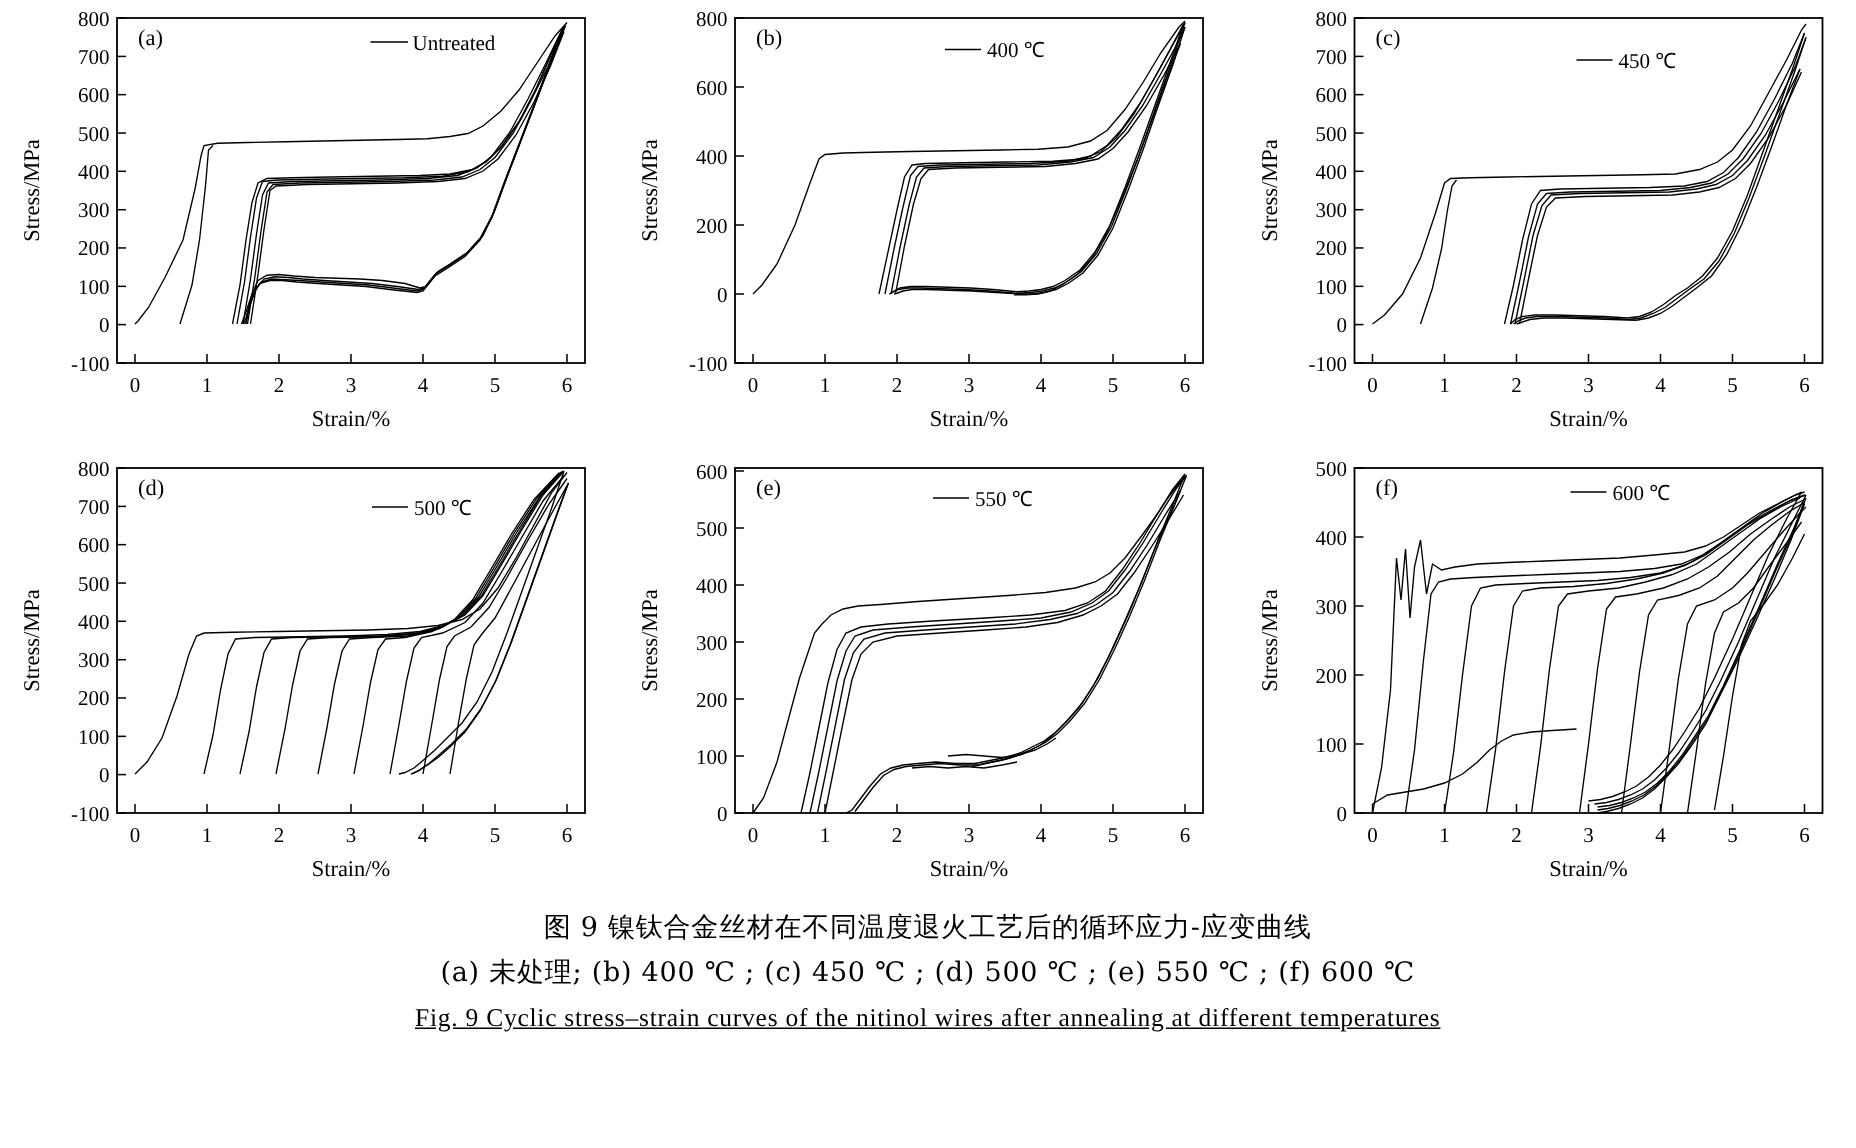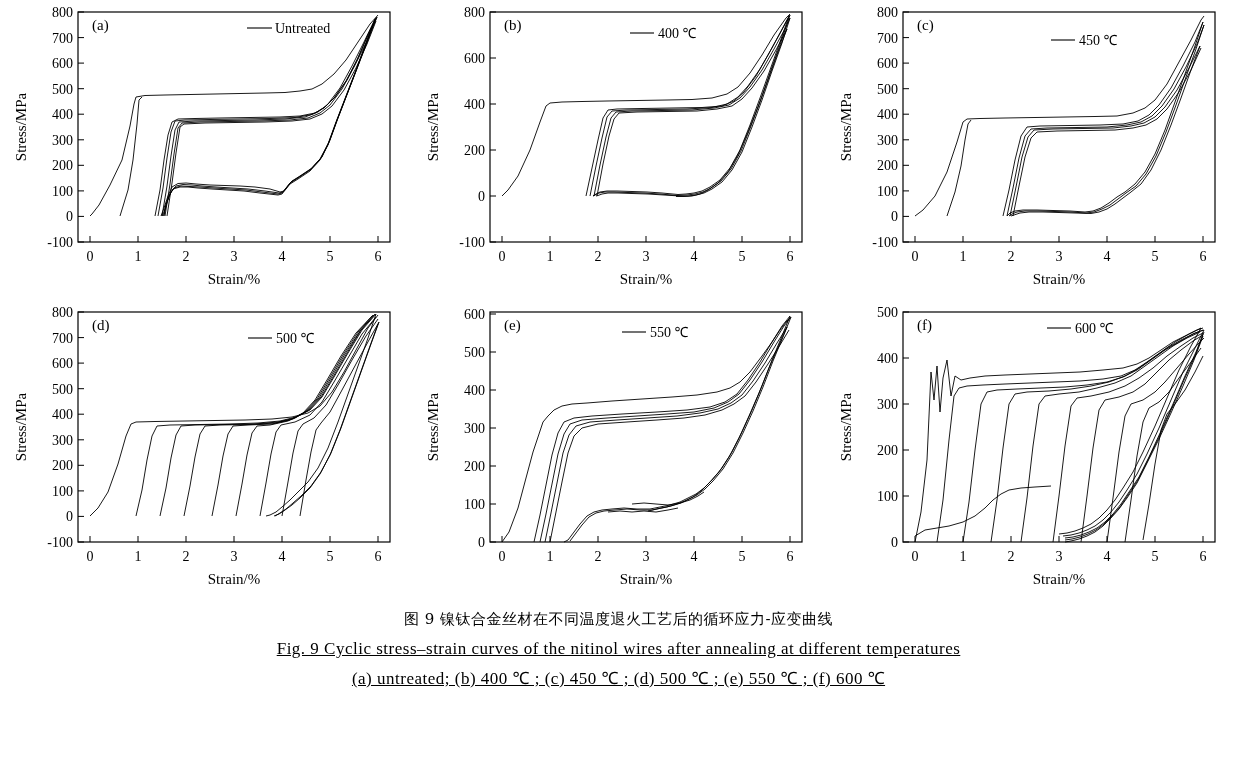--- a/index.html
+++ b/index.html
@@ -34,21 +34,21 @@
     width:1237px;
     text-align:center;
   }
   .cap-line{
     font-size:17px;
     line-height:30px;
     letter-spacing:0.5px;
   }
   .cap-line.cn{
     font-family:"DejaVu Serif", serif;
-    font-size:15px;
+    font-size:18px;
   }
   .cap-line.en{
     font-family:"Liberation Serif", serif;
     font-size:17px;
     text-decoration:underline;
   }
 </style>
 </head>
 <body>
 
@@ -454,17 +454,17 @@
           <path d="M378,36 L369,60 L358,86 L346,113 L334,139 L322,163 L312,183 L302,198 L294,209 L286,218 L278,226 L270,232 L262,236 L254,239 L246,241 L240,242"></path>
           <path d="M90,236 L100,230 L112,228 L124,226 L138,222 L150,216 L160,208 L168,200 L176,194 L184,190 L196,188 L210,187 L226,186"></path>
         </g>
       </svg>
     </div>
 
   </div>
 
   <div class="caption">
     <div class="cap-line cn">图 9    镍钛合金丝材在不同温度退火工艺后的循环应力-应变曲线</div>
+    <div class="cap-line cn">(a) 未处理;  (b) 400 ℃ ;  (c) 450 ℃ ;  (d) 500 ℃ ;  (e) 550 ℃ ;  (f) 600 ℃</div>
     <div class="cap-line en">Fig. 9    Cyclic stress–strain curves of the nitinol wires after annealing at different temperatures</div>
-    <div class="cap-line en">(a) untreated;  (b) 400 ℃ ;  (c) 450 ℃ ;  (d) 500 ℃ ;  (e) 550 ℃ ;  (f) 600 ℃</div>
   </div>
 
 </div>
 
 </body></html>

